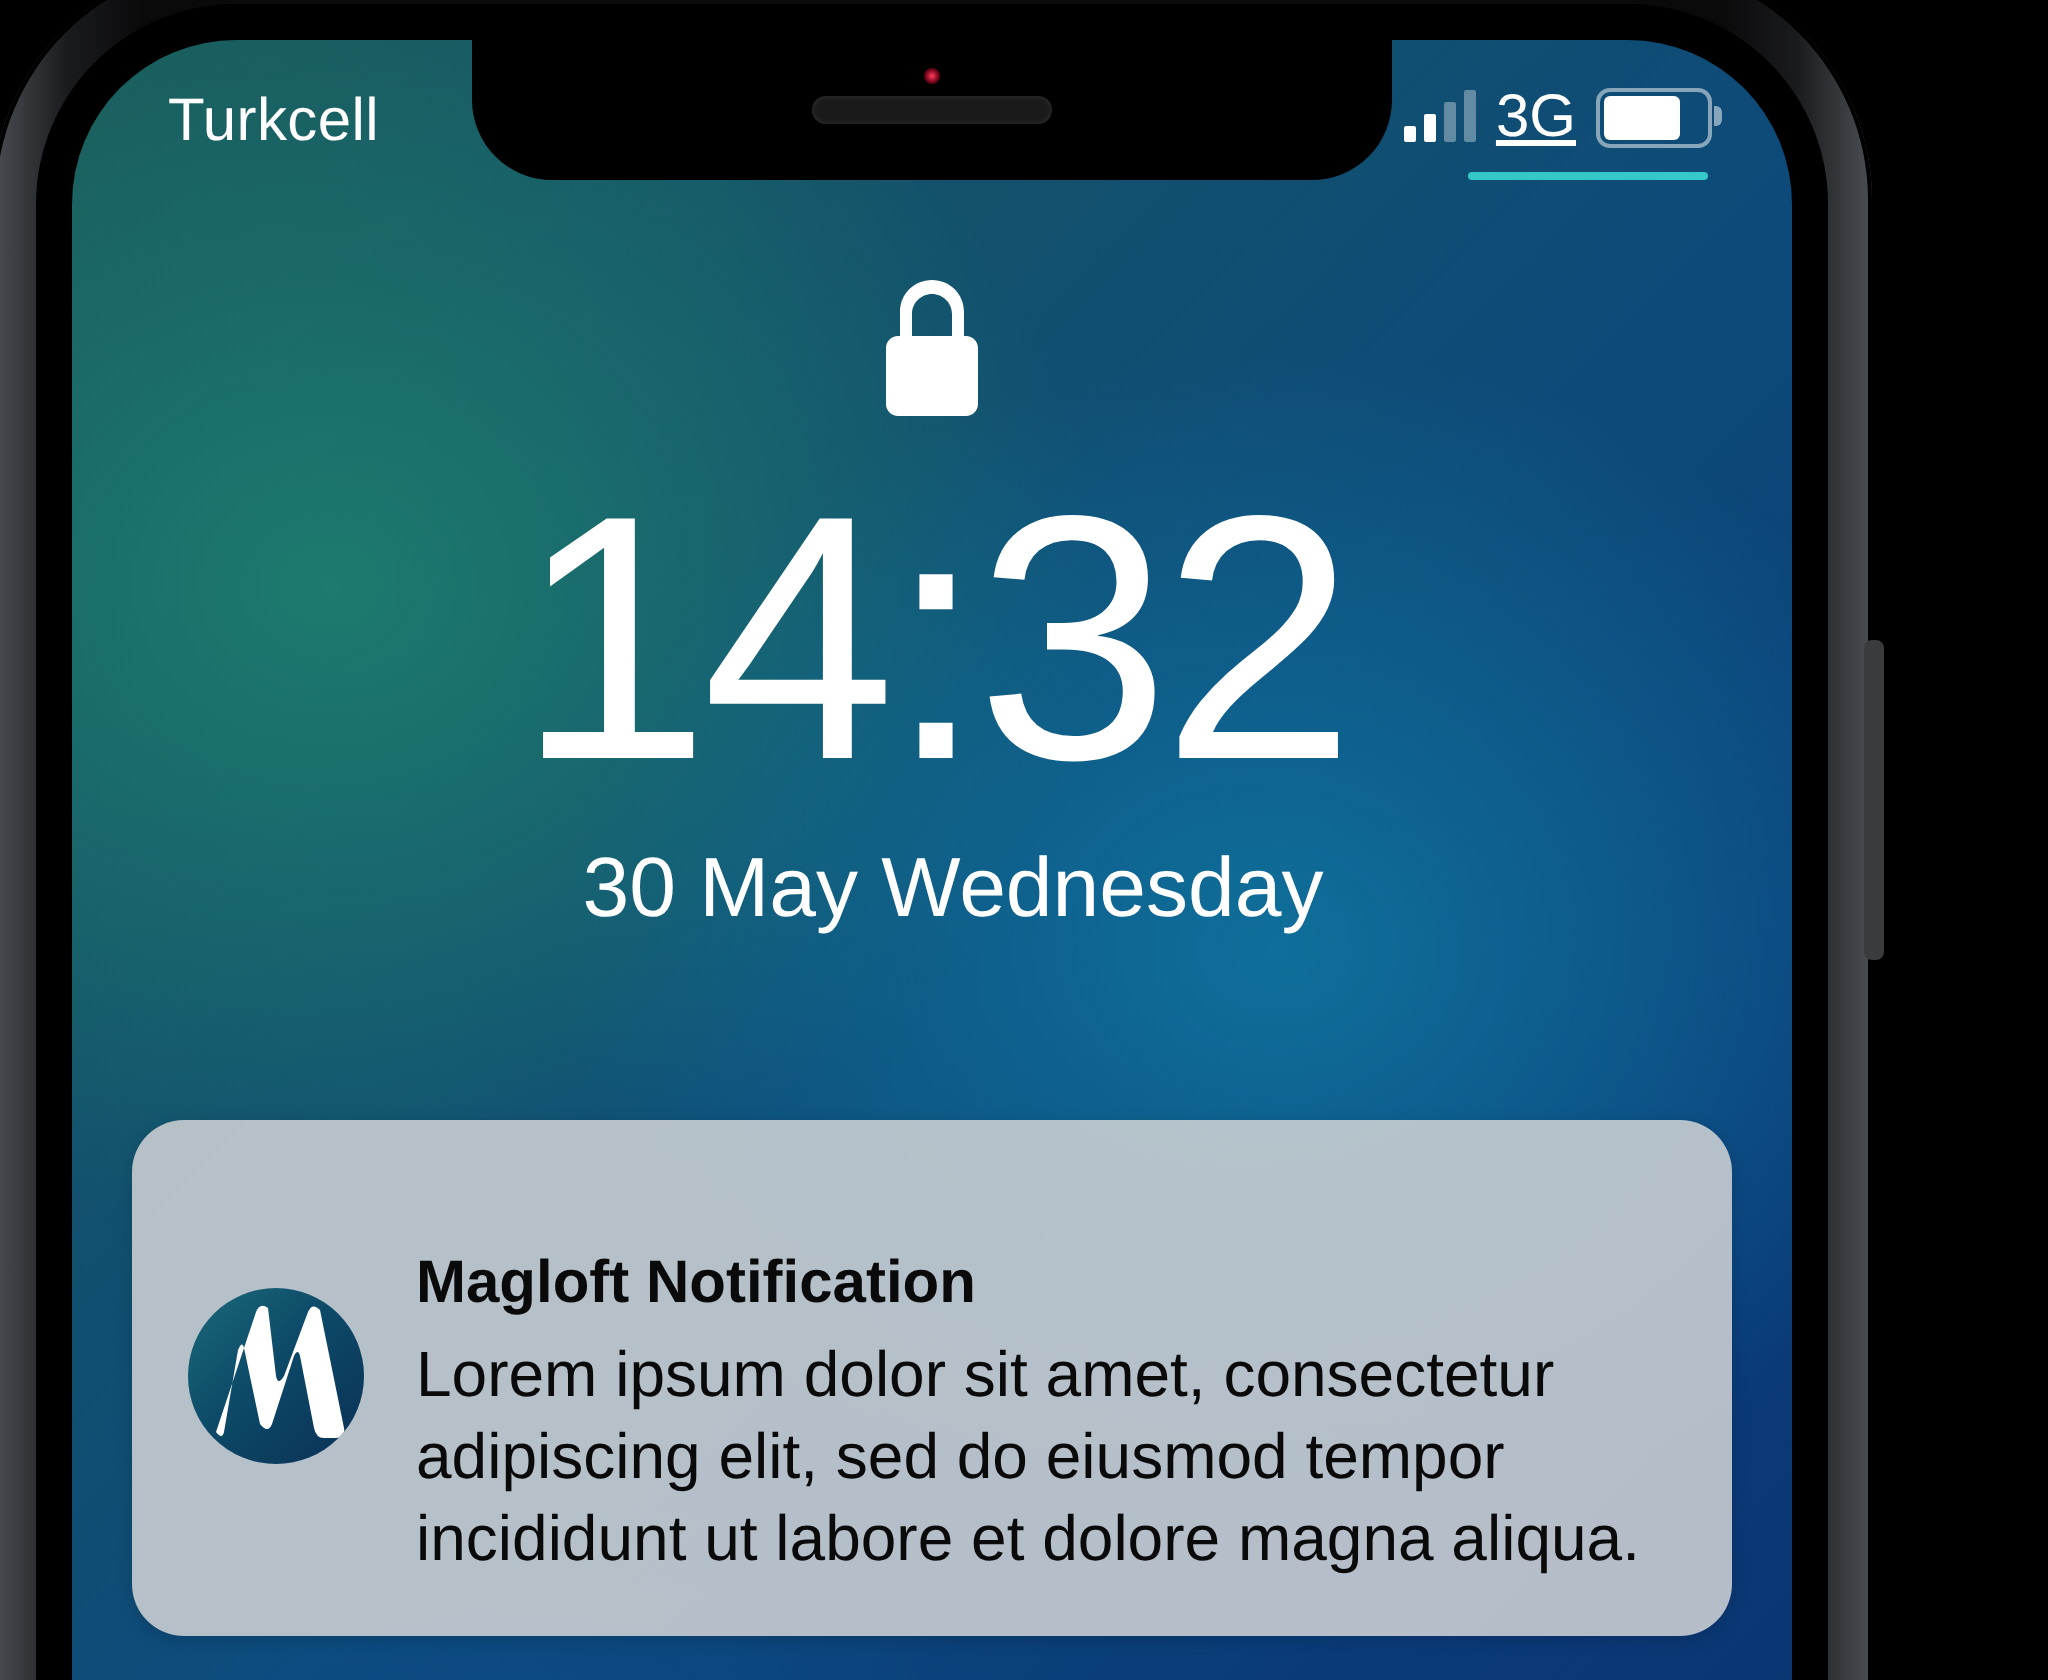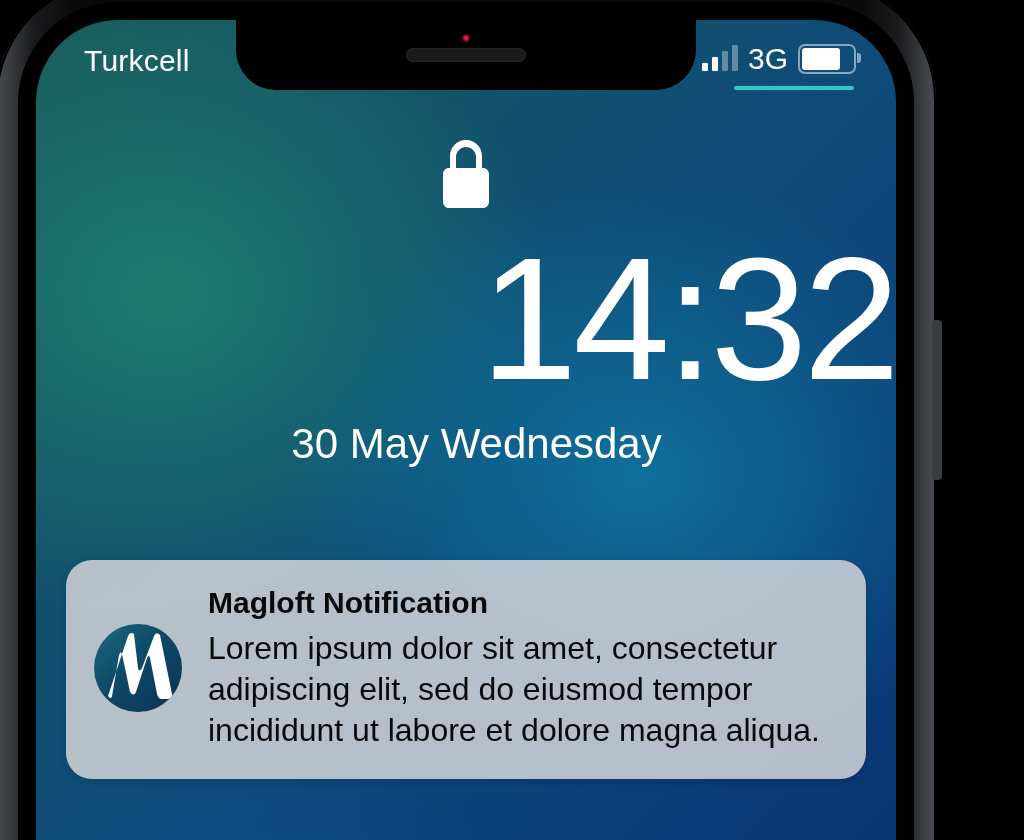--- a/index.html
+++ b/index.html
@@ -42,53 +42,53 @@
     position:absolute;left:50%;top:0;transform:translateX(-50%);
     width:460px;height:70px;background:#000;
     border-radius:0 0 40px 40px;
   }
   .speaker{position:absolute;left:50%;top:28px;transform:translateX(-50%);width:120px;height:14px;border-radius:8px;background:#1a1a1a;box-shadow:inset 0 0 3px #333;}
   .prox{position:absolute;left:50%;top:14px;transform:translateX(-50%);width:8px;height:8px;border-radius:50%;background:radial-gradient(circle,#ff3b5c 0%,#6b0015 60%,#200005 100%);} 
 
   
   .status{position:absolute;left:0;right:0;top:18px;height:50px;color:#fff;}
   .carrier{position:absolute;left:48px;top:6px;font-size:30px;font-weight:400;letter-spacing:0.2px;}
-  .status-right{position:absolute;right:40px;top:4px;display:flex;align-items:center;gap:10px;}
+  .status-right{position:absolute;right:40px;top:4px;display:flex;align-items:center;gap:10px;text-decoration:underline;}
   .signal{display:flex;align-items:flex-end;gap:4px;height:24px;}
   .signal i{display:block;width:6px;background:rgba(255,255,255,0.35);border-radius:1px;}
   .signal i:nth-child(1){height:8px;background:#fff;}
   .signal i:nth-child(2){height:14px;background:#fff;}
   .signal i:nth-child(3){height:20px;}
   .signal i:nth-child(4){height:26px;}
   .net{font-size:30px;font-weight:400;color:#fff;}
   .battery{position:relative;width:54px;height:26px;border:2.5px solid rgba(255,255,255,0.5);border-radius:7px;}
   .battery::after{content:"";position:absolute;right:-7px;top:7px;width:4px;height:10px;background:rgba(255,255,255,0.5);border-radius:0 3px 3px 0;}
   .battery i{position:absolute;left:2px;top:2px;bottom:2px;width:70%;background:#fff;border-radius:3px;}
   .hotspot-line{position:absolute;right:42px;top:48px;width:120px;height:4px;border-radius:2px;background:#34c8c8;}
 
   
   .content{position:absolute;left:0;right:0;top:0;color:#fff;text-align:center;}
   .lock-icon{margin:120px auto 0;width:50px;height:68px;}
-  .time{margin-top:24px;font-size:174px;font-weight:200;letter-spacing:-4px;line-height:1;text-align:right;}
+  .time{margin-top:24px;font-size:174px;font-weight:200;letter-spacing:-4px;line-height:1;}
   .date{margin-top:14px;font-size:42px;font-weight:400;padding-left:21px;}
 
   
   .notif{
     position:absolute;left:30px;right:30px;top:540px;
     background:rgba(205,208,212,0.88);
     border-radius:26px;
     padding:26px 28px 28px 28px;
     display:flex;align-items:center;gap:26px;
     box-shadow:0 2px 8px rgba(0,0,0,0.15);
     color:#0a0a0a;
   }
   .app-icon{flex:0 0 88px;width:88px;height:88px;border-radius:50%;overflow:hidden;position:relative;
     background:linear-gradient(135deg,#1a6a7a 0%,#0d4a68 45%,#0a2f55 100%);}
   .app-icon svg{position:absolute;inset:0;}
-  .notif-text{flex:1;min-width:0;}
+  .notif-text{flex:1;min-width:0;margin-top:39px;}
   .notif-title{font-size:30px;font-weight:700;margin:0 0 8px;}
   .notif-body{font-size:32px;line-height:1.28;font-weight:400;margin:0;}
 
 </style>
 </head>
 <body>
 
 <div class="stage">
   <div class="phone-outer">
 

